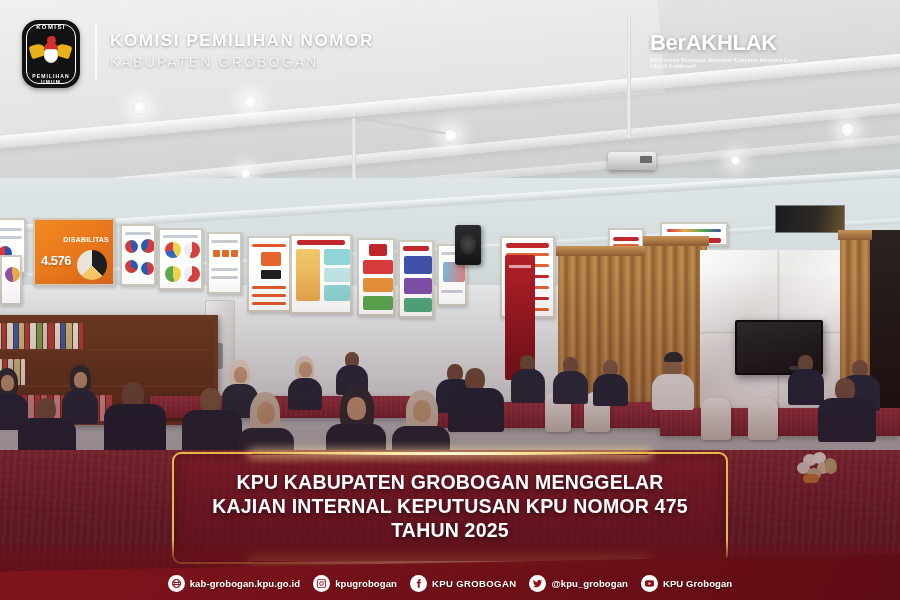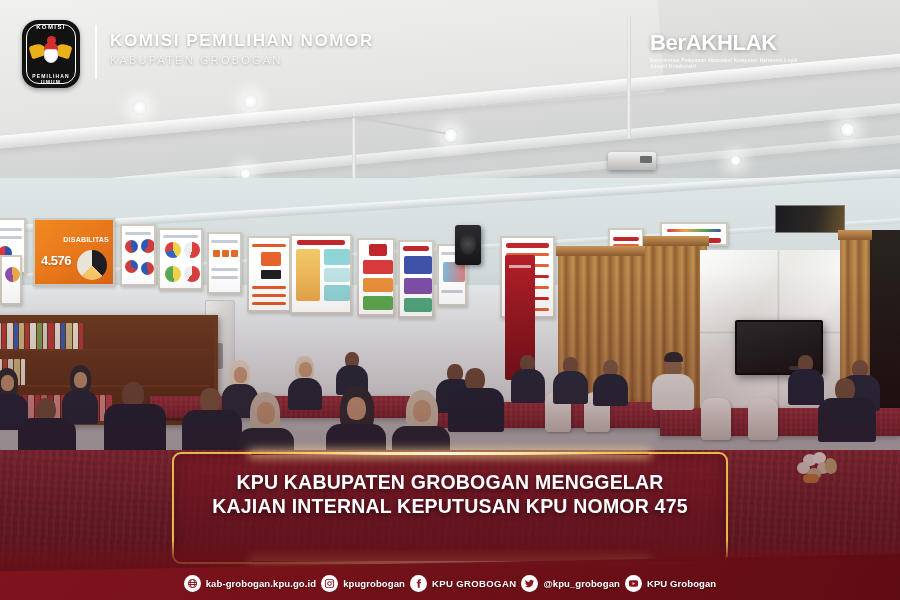--- a/index.html
+++ b/index.html
@@ -154,21 +154,21 @@
     background:#d32f2f; border-radius:7px 7px 5px 5px; }
   .logo-kpu .gshield { position:absolute; left:13px; top:15px; width:14px; height:14px;
     background:#fff; border-radius:3px 3px 7px 7px; border:1px solid #d9d9d9;}
   .logo-kpu .ghead { position:absolute; left:16px; top:2px; width:9px; height:9px;
     background:#d32f2f; border-radius:50%; }
 
   .hdr-divider { position:absolute; left:95px; top:25px; width:2px; height:54px;
     background:rgba(255,255,255,.92); }
   .hdr-t1 { position:absolute; left:110px; top:31px; color:#fff; font-size:17px;
     font-weight:700; letter-spacing:1.6px; text-shadow:0 1px 3px rgba(0,0,0,.35); }
-  .hdr-t2 { position:absolute; left:110px; top:54px; color:#f3f3f3; font-size:11px;
+  .hdr-t2 { position:absolute; left:110px; top:54px; color:#f3f3f3; font-size:14px;
     font-weight:400; letter-spacing:2.2px; text-shadow:0 1px 3px rgba(0,0,0,.3); }
 
   .berakhlak { position:absolute; left:650px; top:30px; }
   .berakhlak .ba-main { color:#fff; font-size:22px; font-weight:700; letter-spacing:-.3px;
     text-shadow:0 1px 4px rgba(0,0,0,.35); }
   .berakhlak .ba-sub { color:rgba(255,255,255,.82); font-size:4.6px; font-weight:700;
     letter-spacing:.25px; line-height:6.4px; margin-top:2px; max-width:160px; }
 
   .bangga { position:absolute; left:786px; top:28px; display:flex; align-items:center; gap:6px; }
   .hashmark { position:relative; width:30px; height:34px; }
@@ -191,21 +191,21 @@
     color:#fff; font-weight:700; font-size:19.5px; line-height:24px; letter-spacing:.2px;
     text-shadow:0 2px 5px rgba(0,0,0,.55); }
 
   
   .footer-band { position:absolute; left:0; bottom:0; width:900px; height:60px; z-index:7;
     background:linear-gradient(180deg, rgba(112,18,26,.0) 0%, rgba(108,16,24,.70) 28%, rgba(92,12,20,.94) 100%); }
   .footer-wedge { position:absolute; left:0; bottom:0; width:900px; height:46px; z-index:7;
     background:linear-gradient(100deg, rgba(130,20,28,.92), rgba(96,12,20,.96));
     clip-path:polygon(0 38%, 100% 0%, 100% 100%, 0 100%); }
   .social { position:absolute; left:0; right:0; bottom:8px; z-index:8;
-    display:flex; justify-content:center; align-items:center; gap:5px; }
+    display:flex; justify-content:center; align-items:center; gap:13px; }
   .s-item { display:flex; align-items:center; gap:5px; }
   .s-ico { width:17px; height:17px; border-radius:50%; background:#fff;
     display:flex; align-items:center; justify-content:center; flex:0 0 auto; }
   .s-ico svg { width:11px; height:11px; fill:#8e1420; display:block; }
   .s-lab { color:#fff; font-size:9.5px; font-weight:700; letter-spacing:.1px; white-space:nowrap;
     text-shadow:0 1px 2px rgba(0,0,0,.4); }
   .s-lab.caps { letter-spacing:.4px; }
 </style>
 </head>
 <body>
@@ -532,20 +532,21 @@
     </div>
 
   </div>
 
   <div class="title-banner">
     <div class="tb-glow t"></div>
     <div class="tb-glow b"></div>
     <div class="tb-text">
       <div>KPU KABUPATEN GROBOGAN MENGGELAR</div>
       <div>KAJIAN INTERNAL KEPUTUSAN KPU NOMOR 475</div>
+      <div>TAHUN 2025</div>
     </div>
   </div>
 
   <div class="footer-band"></div>
   <div class="footer-wedge"></div>
   <div class="social" id="social-bar">
       <div class="s-item">
         <span class="s-ico">
           <svg viewBox="0 0 24 24">
             <path d="M12 2a10 10 0 100 20 10 10 0 000-20zm0 2c1.4 0 2.8 1.9 3.4 4.8H8.6C9.2 5.9 10.6 4 12 4zM6.3 8.8H4.6A8 8 0 018.9 4.7 12 12 0 006.3 8.8zm-2.1 2h1.8a18 18 0 000 2.4H4.2a8 8 0 010-2.4zm2.1 4.4a12 12 0 002.6 4.1 8 8 0 01-4.3-4.1h1.7zm1.9 0h7.6C15.2 18.1 13.8 20 12 20s-3.2-1.9-3.8-4.8zM8 13.2a16 16 0 010-2.4h8a16 16 0 010 2.4H8zm9.7 2h1.7a8 8 0 01-4.3 4.1 12 12 0 002.6-4.1zm.1-4.4h1.8a8 8 0 010 2.4h-1.8a18 18 0 000-2.4zm-.1-2a12 12 0 00-2.6-4.1 8 8 0 014.3 4.1h-1.7z"></path>

